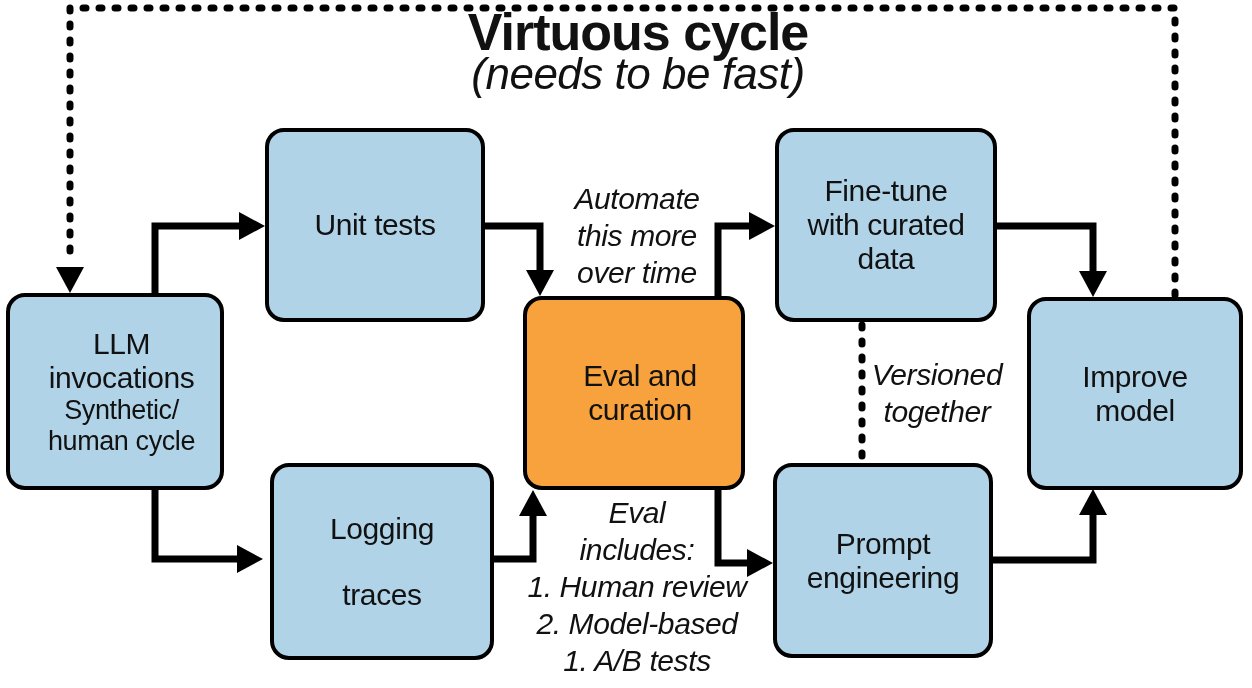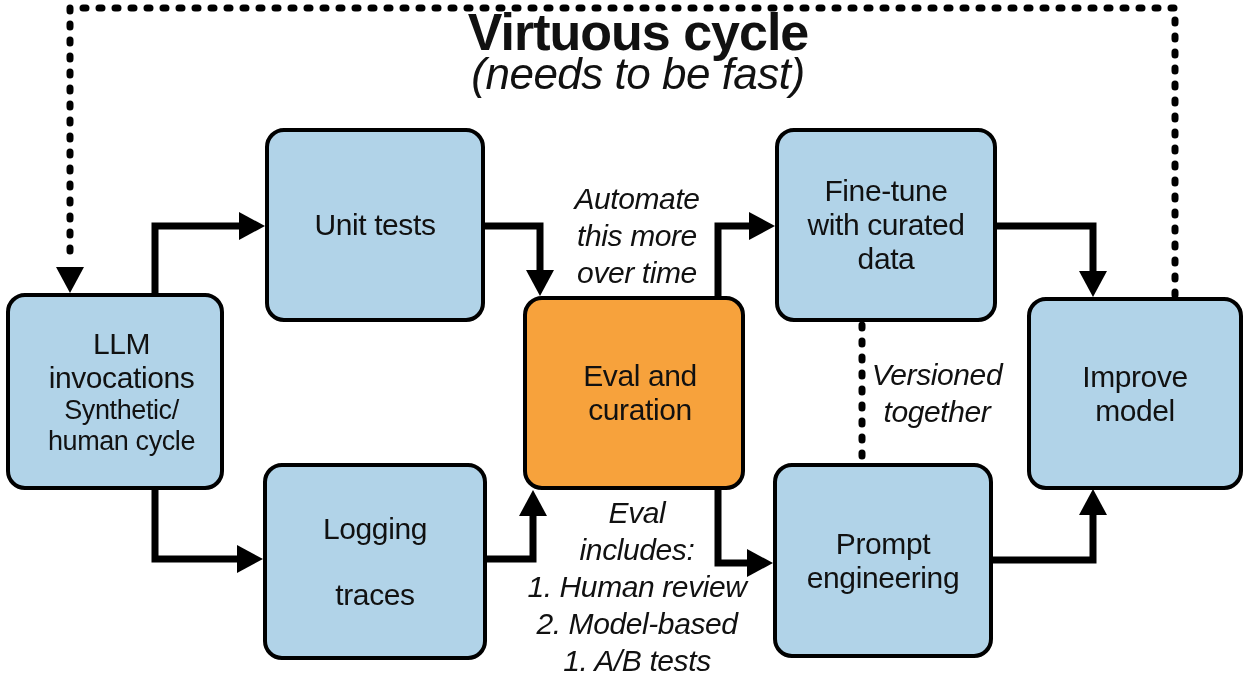--- a/index.html
+++ b/index.html
@@ -93,21 +93,21 @@
     <span class="line">LLM</span>
     <span class="line">invocations</span>
     <span class="line sub">Synthetic/</span>
     <span class="line sub">human cycle</span>
   </div>
 
   <div class="node" style="left:265px;top:128px;width:220px;height:194px;">
     <span class="line">Unit tests</span>
   </div>
 
-  <div class="node" style="left:263px;top:463px;width:224px;height:197px;gap:32px;">
+  <div class="node" style="left:270px;top:463px;width:224px;height:197px;gap:32px;">
     <span class="line">Logging</span>
     <span class="line">traces</span>
   </div>
 
   <div class="node orange" style="left:523px;top:296px;width:222px;height:194px;padding-left:12px;">
     <span class="line">Eval and</span>
     <span class="line">curation</span>
   </div>
 
   <div class="node" style="left:775px;top:128px;width:222px;height:194px;">

